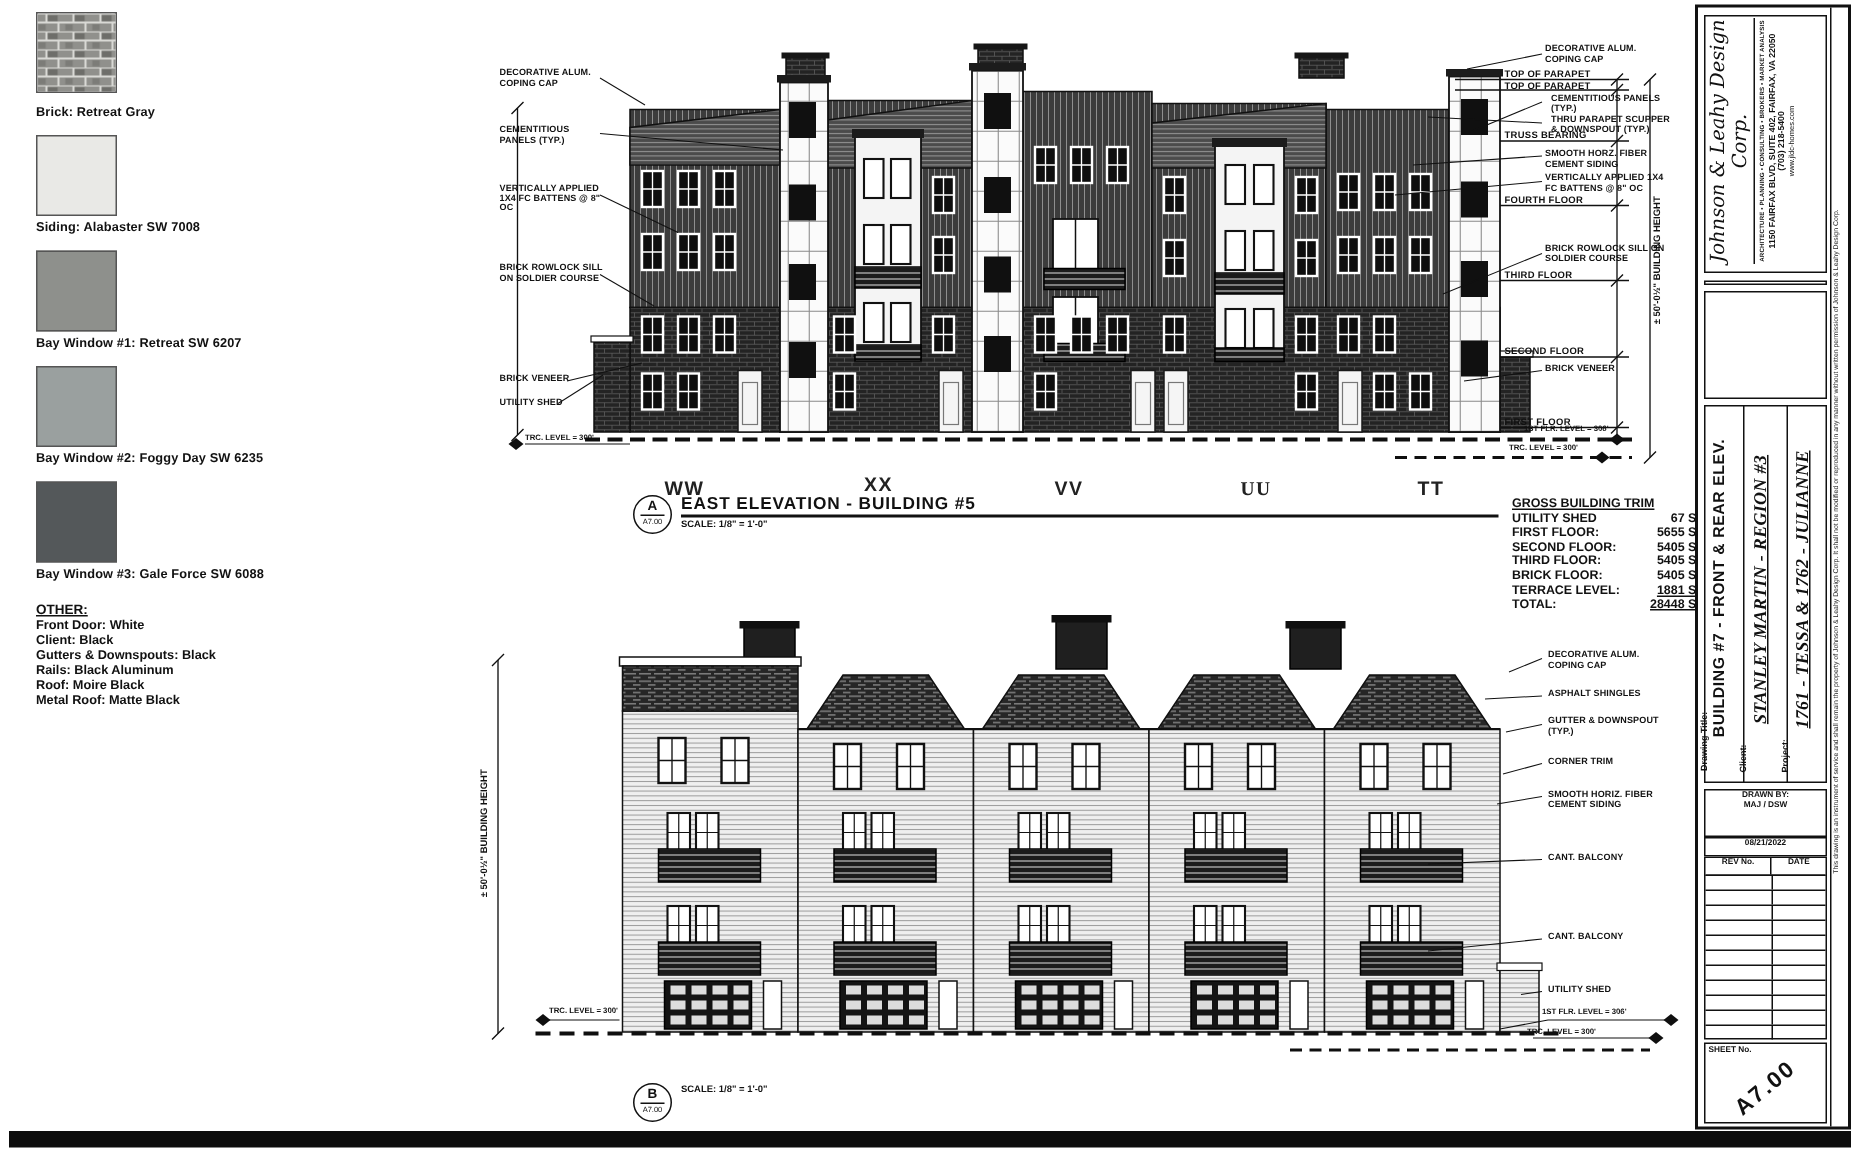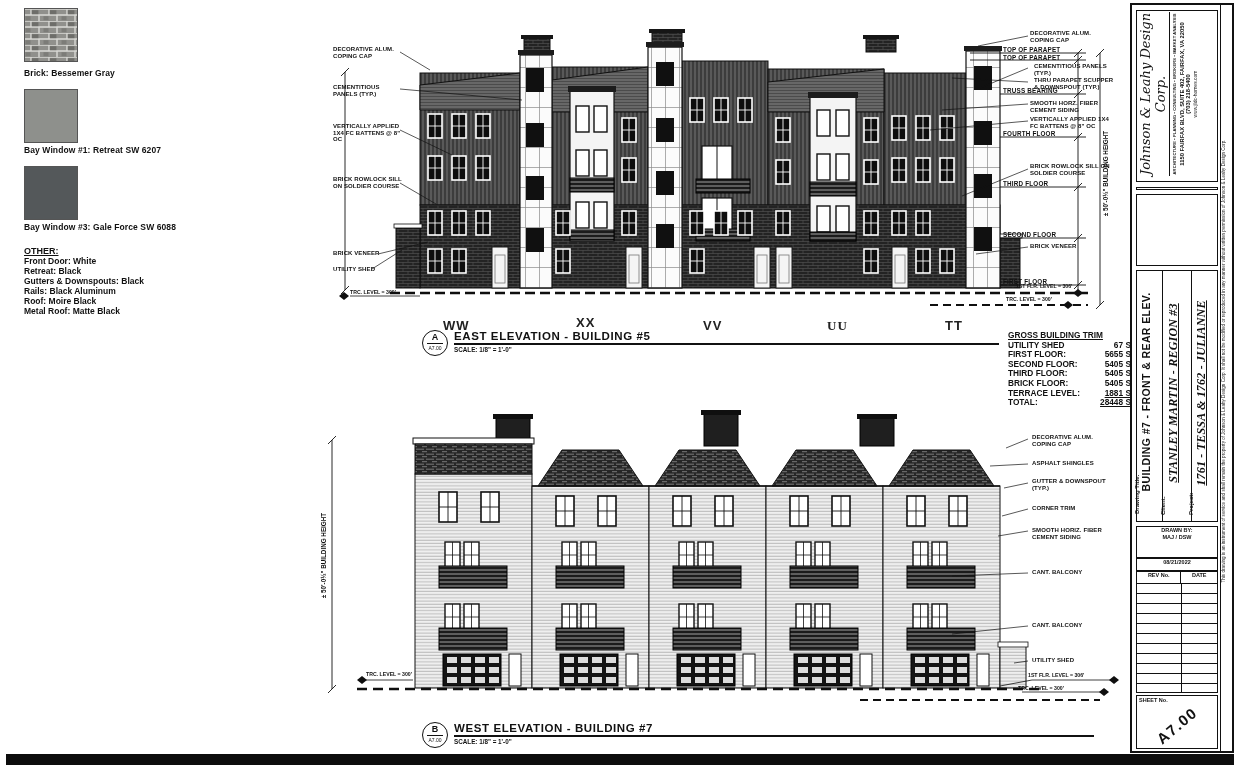--- a/index.html
+++ b/index.html
@@ -67,33 +67,41 @@
             <pattern id="lb" width="18" height="12" patternUnits="userSpaceOnUse">
           <rect width="18" height="12" fill="#90908c"></rect>
           <path d="M0 0H18M0 6H18" stroke="#d9d9d5" stroke-width="1.4"></path>
           <path d="M6 0V6M14 6V12" stroke="#d9d9d5" stroke-width="1.4"></path>
           <rect x="6.8" y="1.2" width="6.6" height="4" fill="#6e6e6a"></rect>
           <rect x="0.5" y="7.2" width="5" height="4" fill="#7c7c78"></rect>
         </pattern>
           </defs>
         <rect width="54" height="54" fill="url(#lb)"></rect>
       </svg>
-      <div class="swatch-label">Brick: Bessemer Gray</div>
+      <div class="swatch-label">Brick: Retreat Gray</div>
+    </div>
+    <div class="swatch-block">
+      <div class="swatch" style="background: rgb(233, 233, 230);"></div>
+      <div class="swatch-label">Siding: Alabaster SW 7008</div>
     </div>
     <div class="swatch-block">
       <div class="swatch" style="background: rgb(142, 144, 140);"></div>
       <div class="swatch-label">Bay Window #1: Retreat SW 6207</div>
     </div>
     <div class="swatch-block">
+      <div class="swatch" style="background: rgb(154, 160, 159);"></div>
+      <div class="swatch-label">Bay Window #2: Foggy Day SW 6235</div>
+    </div>
+    <div class="swatch-block">
       <div class="swatch" style="background: rgb(84, 88, 90);"></div>
       <div class="swatch-label">Bay Window #3: Gale Force SW 6088</div>
     </div>
     <div class="other-head">OTHER:</div>
     <div class="other-item">Front Door: White</div>
-    <div class="other-item">Retreat: Black</div>
+    <div class="other-item">Client: Black</div>
     <div class="other-item">Gutters &amp; Downspouts: Black</div>
     <div class="other-item">Rails: Black Aluminum</div>
     <div class="other-item">Roof: Moire Black</div>
     <div class="other-item">Metal Roof: Matte Black</div>
   </div>
 
   <svg class="abs" style="left:330px;top:28px;" width="800" height="300" viewBox="0 0 800 300">
     <defs>
       <pattern id="eb" width="10" height="6" patternUnits="userSpaceOnUse">
         <rect width="10" height="6" fill="#232323"></rect>
@@ -544,21 +552,20 @@
   <div class="datum" style="left:1018px;top:685px;">TRC. LEVEL = 300'</div>
   <div class="datum" style="left:366px;top:671px;">TRC. LEVEL = 300'</div>
   <div class="vtext" style="left:275px;top:552px;width:96px;">± 50'-0½" BUILDING HEIGHT</div>
 
   <div class="dtitle" style="left:422px;top:722px;">
     <div class="dcircle">
       <div class="dletter">B</div>
       <div class="dsheet">A7.00</div>
     </div>
     <div class="dtext">
-      <div class="dname" style="width:640px;">WEST ELEVATION - BUILDING #7</div>
       <div class="dscale">SCALE: 1/8" = 1'-0"</div>
     </div>
   </div>
 
   <div id="tblock">
     <div class="tb-strip"></div>
     <div class="tb-box" style="left:4px;top:5px;width:82px;height:172px;"></div>
     <div class="tb-box" style="left:4px;top:182px;width:82px;height:3px;"></div>
     <div class="tb-box" style="left:4px;top:189px;width:82px;height:72px;"></div>
     <div class="tb-box" style="left:4px;top:265px;width:82px;height:252px;"></div>

